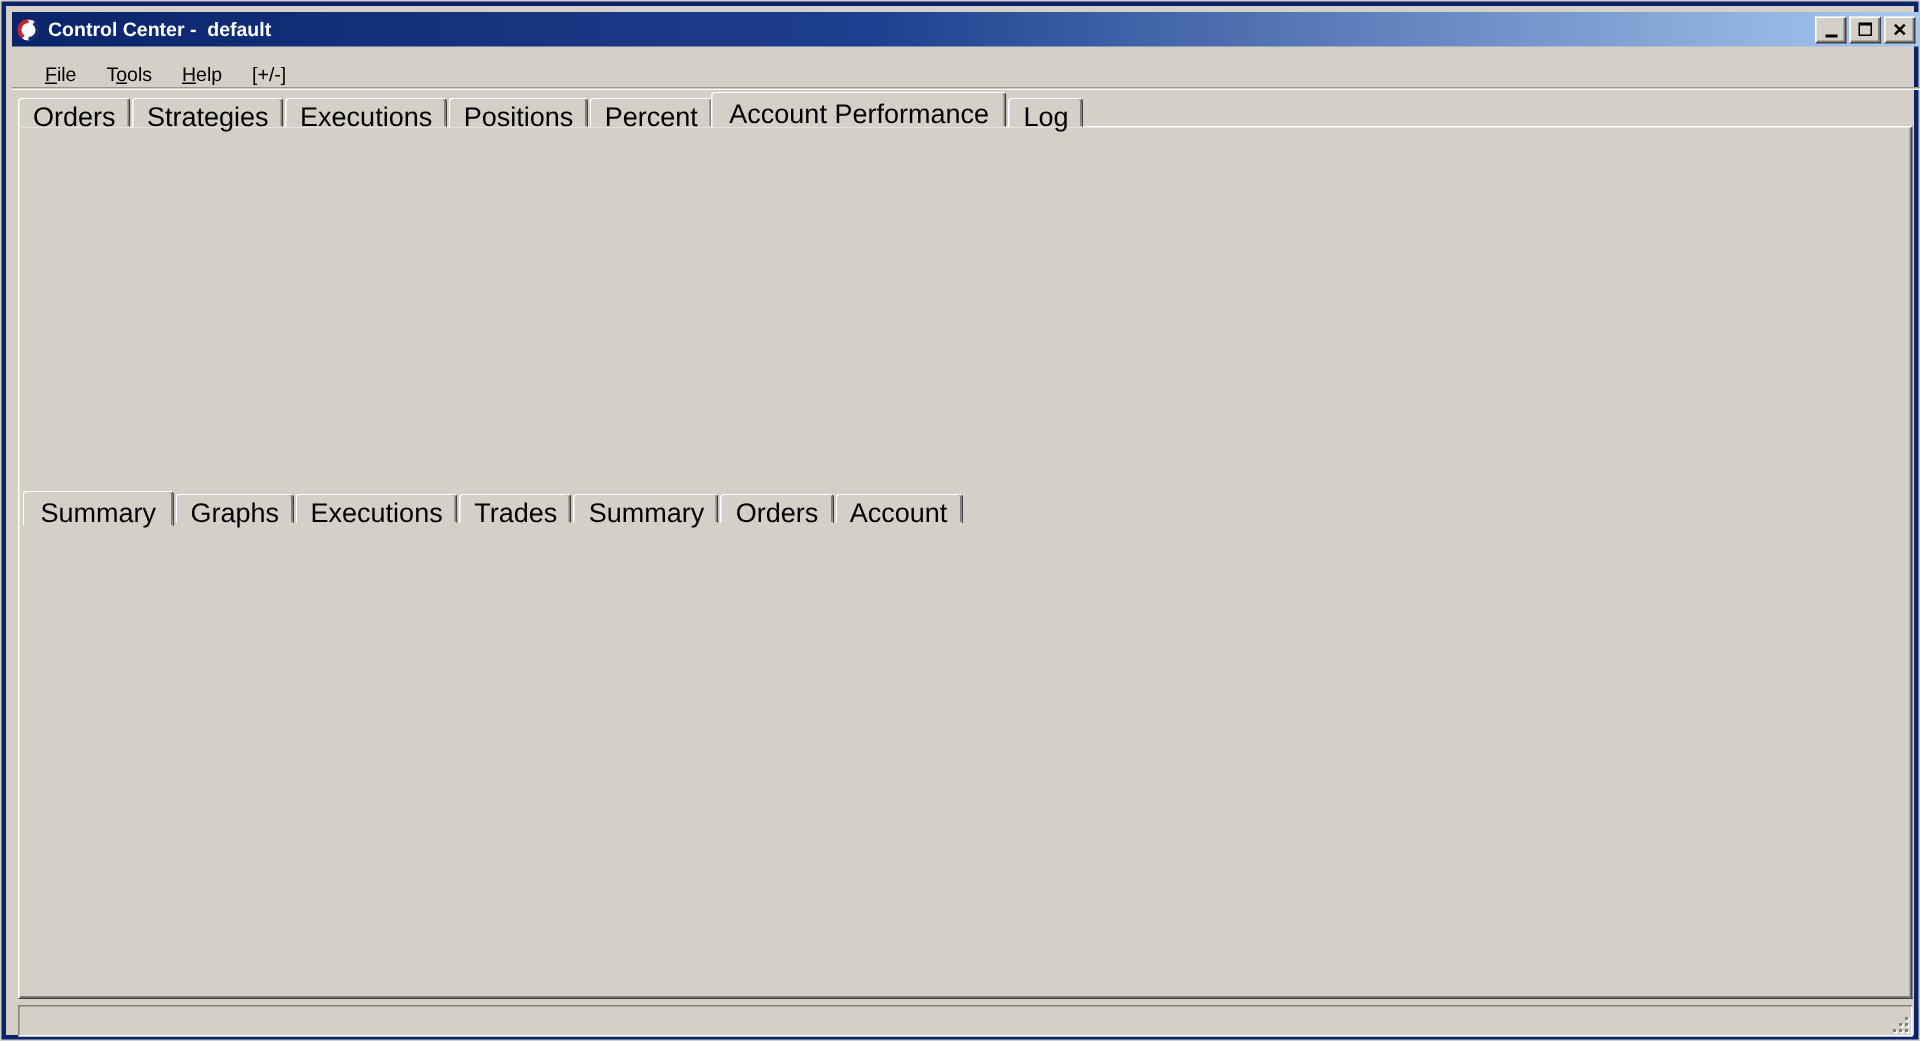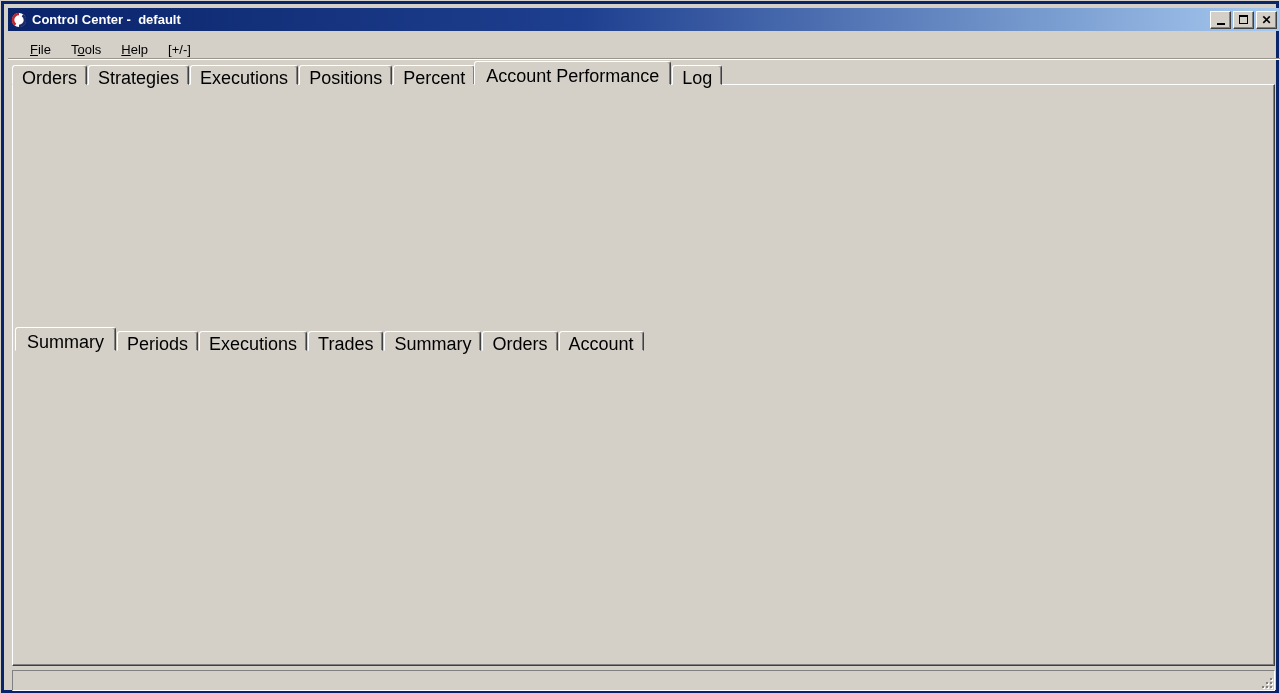--- a/index.html
+++ b/index.html
@@ -53,21 +53,21 @@
   .checkbox { width:13px; height:13px; background:#fff; border:1px solid; border-color:#808080 #fff #fff #808080;
     box-shadow:inset 1px 1px 0 #404040; display:inline-flex; align-items:center; justify-content:center;
     font-size:11px; font-weight:bold; line-height:11px; flex:none; }
   .listbox { background:#fff; border:1px solid; border-color:#808080 #fff #fff #808080;
     box-shadow:inset 1px 1px 0 #404040; padding:2px 0 0 2px; overflow:hidden; }
   .list-item { display:flex; align-items:center; height:17px; gap:3px; }
   .list-item .checkbox { width:12px; height:12px; font-size:10px; }
   .li-label { font-size:12px; white-space:pre; overflow:hidden; }
 
   
-  .subtabstrip { position:absolute; left:13px; top:322px; height:25px; display:flex; align-items:flex-end; z-index:2; }
+  .subtabstrip { position:absolute; left:13px; top:322px; height:25px; display:flex; align-items:center; z-index:2; }
 
   
   .tablewrap { position:absolute; left:13px; top:347px; width:1251px; height:312px;
     border:2px solid; border-color:#808080 #fff #fff #808080; background:#fff; }
   .tgrid { position:absolute; left:0; top:0; right:17px; bottom:0; overflow:hidden; }
   .trow { display:flex; height:22px; border-bottom:1px solid #000; }
   .trow.header { background:#d4d0c8; }
   .tcell { text-align:center; font-size:12px; padding-top:3px; border-right:1px solid #000; overflow:hidden; white-space:nowrap; }
   .c0 { width:306px; background:#f2f1ef; }
   .c1,.c2 { width:307px; background:#fff; }
@@ -235,21 +235,21 @@
 
     <span class="cklabel abs" style="left:658px;top:134px;width:102px;">Type:</span>
     <div class="combo sunken abs" style="left:658px;top:152px;width:102px;height:21px;">
       <span class="field">&lt;All&gt;</span>
       <span class="arrow">▼</span>
     </div>
     <div class="btn abs" style="left:658px;top:242px;width:104px;height:25px;"><u>C</u>ompare...</div>
 
     <div class="subtabstrip" id="subtabs">
         <span class="tab selected">Summary</span>
-        <span class="tab">Periods</span>
+        <span class="tab">Graphs</span>
         <span class="tab">Executions</span>
         <span class="tab">Trades</span>
         <span class="tab">Summary</span>
         <span class="tab">Orders</span>
         <span class="tab">Account</span>
       </div>
 
     <div class="tablewrap">
       <div class="tgrid" id="tgrid">
           <div class="trow header">

